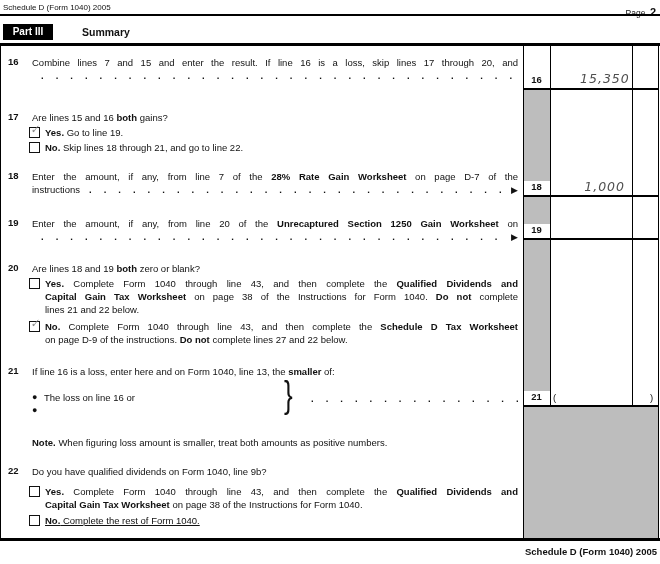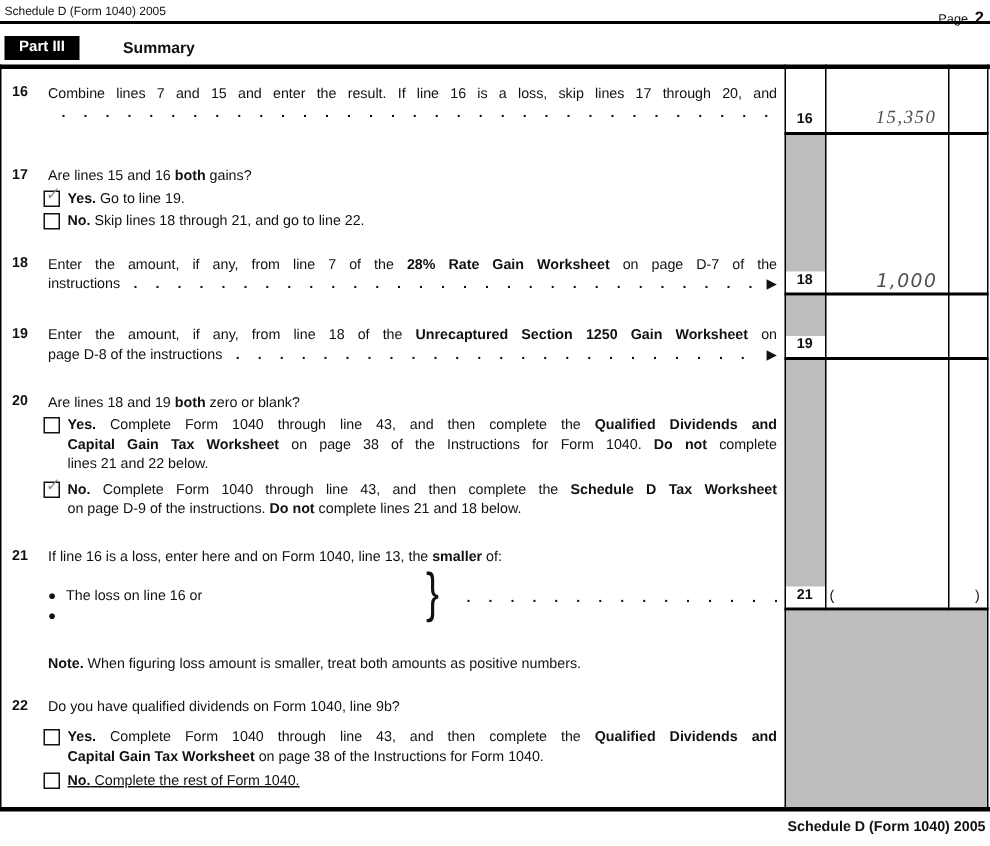--- a/index.html
+++ b/index.html
@@ -59,21 +59,21 @@
 <div class="abs shade" style="left:524px;top:240px;width:26px;height:151px;"></div>
 
 <div class="abs shade" style="left:524px;top:407px;width:134px;height:131px;"></div>
 
 <div class="abs hline" style="left:523px;top:88px;width:136px;height:2px;"></div>
 <div class="abs hline" style="left:523px;top:195px;width:136px;height:2px;"></div>
 <div class="abs hline" style="left:523px;top:238px;width:136px;height:2px;"></div>
 <div class="abs hline" style="left:523px;top:405px;width:136px;height:2px;"></div>
 
 <div class="abs num" style="left:524px;top:74px;width:25px;text-align:center;">16</div>
-<div class="abs entry" style="left:567px;top:71px;width:74px;text-align:center;font-family:Liberation Serif, serif;">15,350</div>
+<div class="abs entry" style="left:580px;top:71px;width:74px;text-align:left;">15,350</div>
 
 <div class="abs num" style="left:524px;top:181px;width:25px;text-align:center;">18</div>
 <div class="abs entry" style="left:551px;top:179px;width:74px;text-align:right;">1,000</div>
 
 <div class="abs num" style="left:524px;top:224px;width:25px;text-align:center;">19</div>
 <div class="abs entry" style="left:551px;top:222px;width:74px;text-align:right;"></div>
 
 <div class="abs num" style="left:524px;top:391px;width:25px;text-align:center;">21</div>
 <div class="abs t" style="left:553px;top:391px;">(</div>
 <div class="abs t" style="left:650px;top:391px;">)</div>
@@ -96,38 +96,37 @@
 
 <div class="abs num" style="left:8px;top:170px;">18</div>
 <div class="abs t just" style="left:32px;top:170px;width:486px;"><span>Enter the amount, if any, from line 7 of the </span><span class="b">28% Rate Gain Worksheet</span><span> on page D-7 of the</span></div>
 <div class="abs t leader" style="left:32px;top:183px;width:486px;">
   <span class="lead-text"><span>instructions</span></span>
   <span class="dots">................................................................</span>
   <span class="arrow">▶</span>
 </div>
 
 <div class="abs num" style="left:8px;top:217px;">19</div>
-<div class="abs t just" style="left:32px;top:217px;width:486px;"><span>Enter the amount, if any, from line 18 of the </span><span class="b">Unrecaptured Section 1250 Gain Worksheet</span><span> on</span></div>
+<div class="abs t just" style="left:32px;top:217px;width:486px;"><span>Enter the amount, if any, from line 20 of the </span><span class="b">Unrecaptured Section 1250 Gain Worksheet</span><span> on</span></div>
 <div class="abs t leader" style="left:32px;top:230px;width:486px;">
-  <span class="lead-text"><span>page D-8 of the instructions</span></span>
   <span class="dots">................................................................</span>
   <span class="arrow">▶</span>
 </div>
 
 <div class="abs num" style="left:8px;top:262px;text-align:right;">20</div>
 <div class="abs t" style="left:32px;top:262px;width:486px;"><span>Are lines 18 and 19 </span><span class="b">both</span><span> zero or blank?</span></div>
 <span class="cb" style="left:29px;top:278px;"></span>
 <div class="abs t just" style="left:45px;top:277px;width:473px;"><span class="b">Yes.</span><span> Complete Form 1040 through line 43, and then complete the </span><span class="b">Qualified Dividends and</span></div>
 <div class="abs t just" style="left:45px;top:290px;width:473px;"><span class="b">Capital Gain Tax Worksheet</span><span> on page 38 of the Instructions for Form 1040. </span><span class="b">Do not</span><span> complete</span></div>
 <div class="abs t" style="left:45px;top:303px;width:473px;"><span>lines 21 and 22 below.</span></div>
 <span class="cb" style="left:29px;top:321px;">
   <span class="check">✓</span>
 </span>
 <div class="abs t just" style="left:45px;top:320px;width:473px;"><span class="b">No.</span><span> Complete Form 1040 through line 43, and then complete the </span><span class="b">Schedule D Tax Worksheet</span></div>
-<div class="abs t" style="left:45px;top:333px;width:473px;"><span>on page D-9 of the instructions. </span><span class="b">Do not</span><span> complete lines 21 and 18 below.</span></div>
+<div class="abs t" style="left:45px;top:333px;width:473px;"><span>on page D-9 of the instructions. </span><span class="b">Do not</span><span> complete lines 27 and 22 below.</span></div>
 
 <div class="abs num" style="left:8px;top:365px;">21</div>
 <div class="abs t" style="left:32px;top:365px;width:486px;"><span>If line 16 is a loss, enter here and on Form 1040, line 13, the </span><span class="b">smaller</span><span> of:</span></div>
 <div class="abs t bullet-row" style="left:32px;top:391px;width:250px;">
   <span class="bullet-glyph">●</span>
   <span><span>The loss on line 16 or</span></span>
 </div>
 <div class="abs t bullet-row" style="left:32px;top:404px;width:260px;">
   <span class="bullet-glyph">●</span>
 </div>

